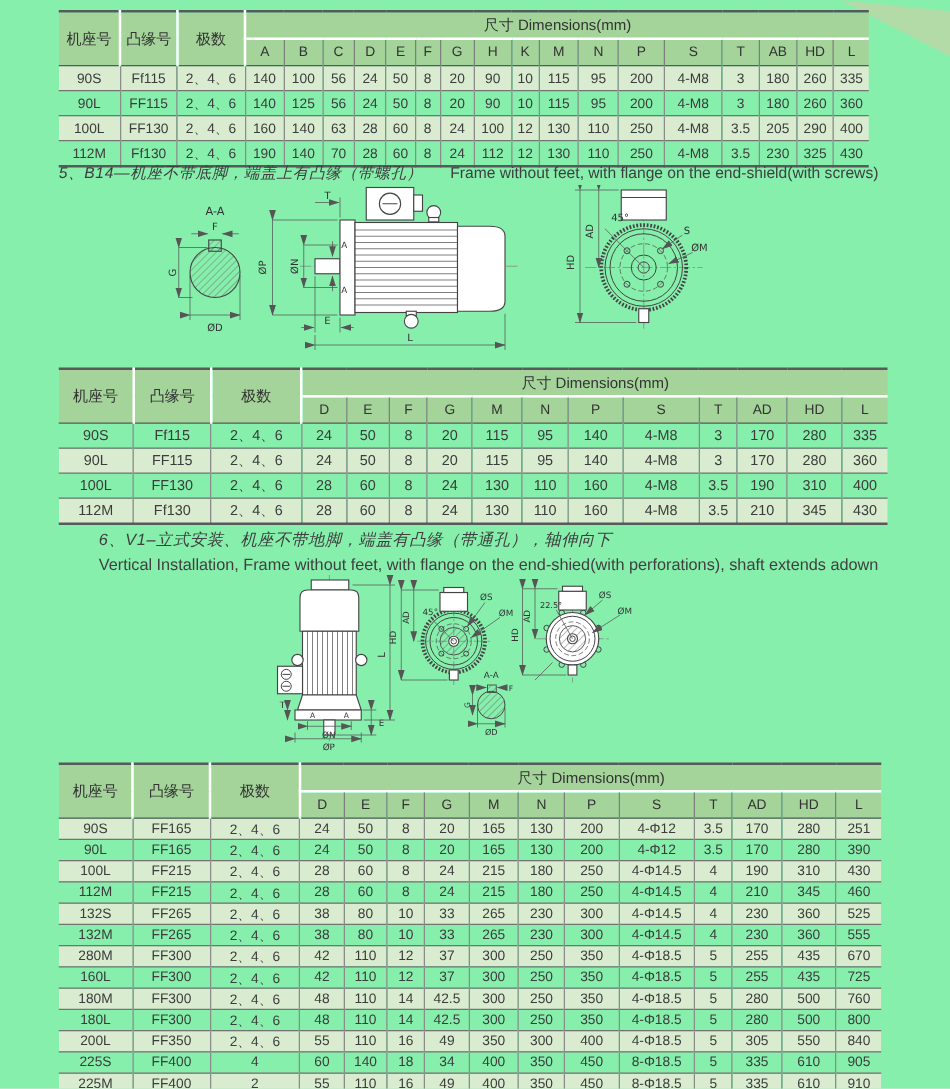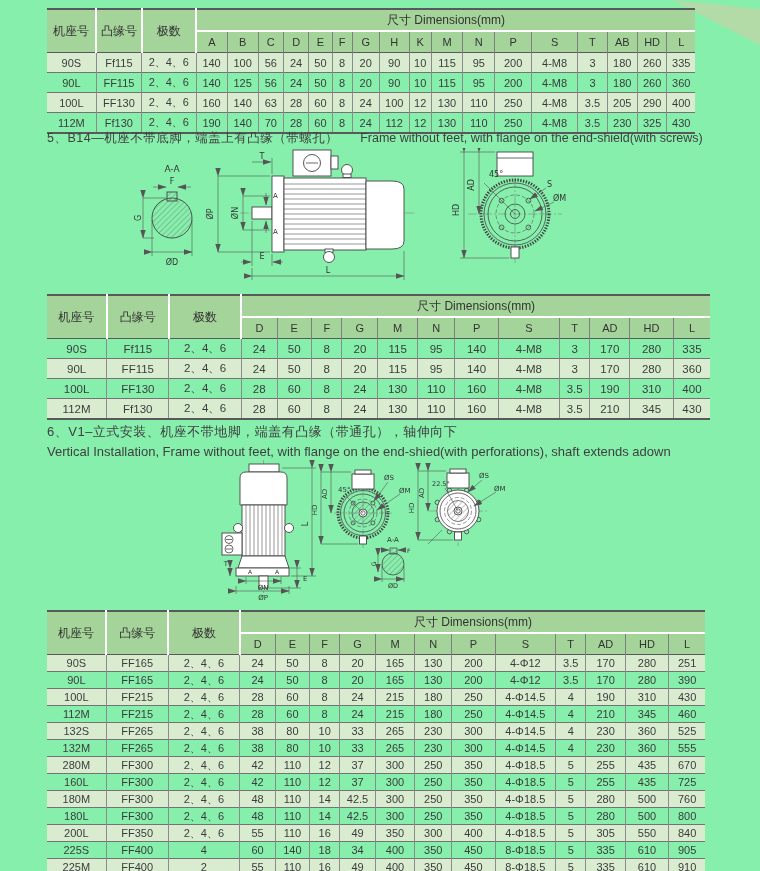--- a/index.html
+++ b/index.html
@@ -28,21 +28,21 @@
   table.dim-table tbody td{border-right:1px solid #8a8c8a;color:#3c3c3c;}
   table.dim-table tbody td:last-child{border-right:none;}
   table.dim-table tbody tr{border-top:1px solid #737373;}
   table.dim-table tbody tr:first-child{border-top:1.5px solid #58595b;}
   table.dim-table tbody tr.green td{background:#d9ecd0;}
   #t1 tbody td{height:19px;font-size:11px;}
   #t2 tbody td{height:19px;font-size:11.5px;}
   #t3 tbody td{height:16px;font-size:11px;}
   
   .secheading{position:absolute;left:47px;font-size:12.5px;color:#3f3f3f;}
-  .secheading .zh{letter-spacing:0.5px;}
+  .secheading .zh{letter-spacing:0.5px;font-style:italic;}
   .secheading .en{margin-left:22px;}
   .secheading.two-line{line-height:20px;}
   .secheading.two-line .en{margin-left:0;display:block;}
   
   svg.drawing{position:absolute;left:0;}
   svg.drawing text{font-family:"DejaVu Sans",sans-serif;fill:#333;}
   .ol{fill:#ffffff;stroke:#444;stroke-width:0.9;}
   .ol2{fill:none;stroke:#444;stroke-width:0.8;}
   .fin{stroke:#444;stroke-width:0.55;}
   .dim{stroke:#555;stroke-width:0.6;fill:none;}
@@ -433,21 +433,21 @@
             <td>4-M8</td>
             <td>3.5</td>
             <td>210</td>
             <td>345</td>
             <td>430</td>
           </tr>
         </tbody>
     </table>
   </div>
 
-  <div class="secheading two-line" style="top:422px;width:680px;font-size:13px;">
+  <div class="secheading two-line" style="top:422px;width:680px;font-size:13px;margin-left:32px;">
     <span class="zh">6、V1–立式安装、机座不带地脚，端盖有凸缘（带通孔），轴伸向下</span>
     <span class="en">Vertical Installation, Frame without feet, with flange on the end-shied(with perforations), shaft extends adown</span>
   </div>
 
   <svg class="drawing" style="top:460px;" width="760" height="150" viewBox="0 0 760 150">
 
     <g>
       <line class="cl" x1="263.5" y1="0" x2="263.5" y2="136"></line>
       <rect class="ol" x="249" y="4" width="30" height="8"></rect>
       <path class="ol" d="M240,18 Q240,12 246,12 H281 Q287,12 287,18 V45 H240 Z"></path>

